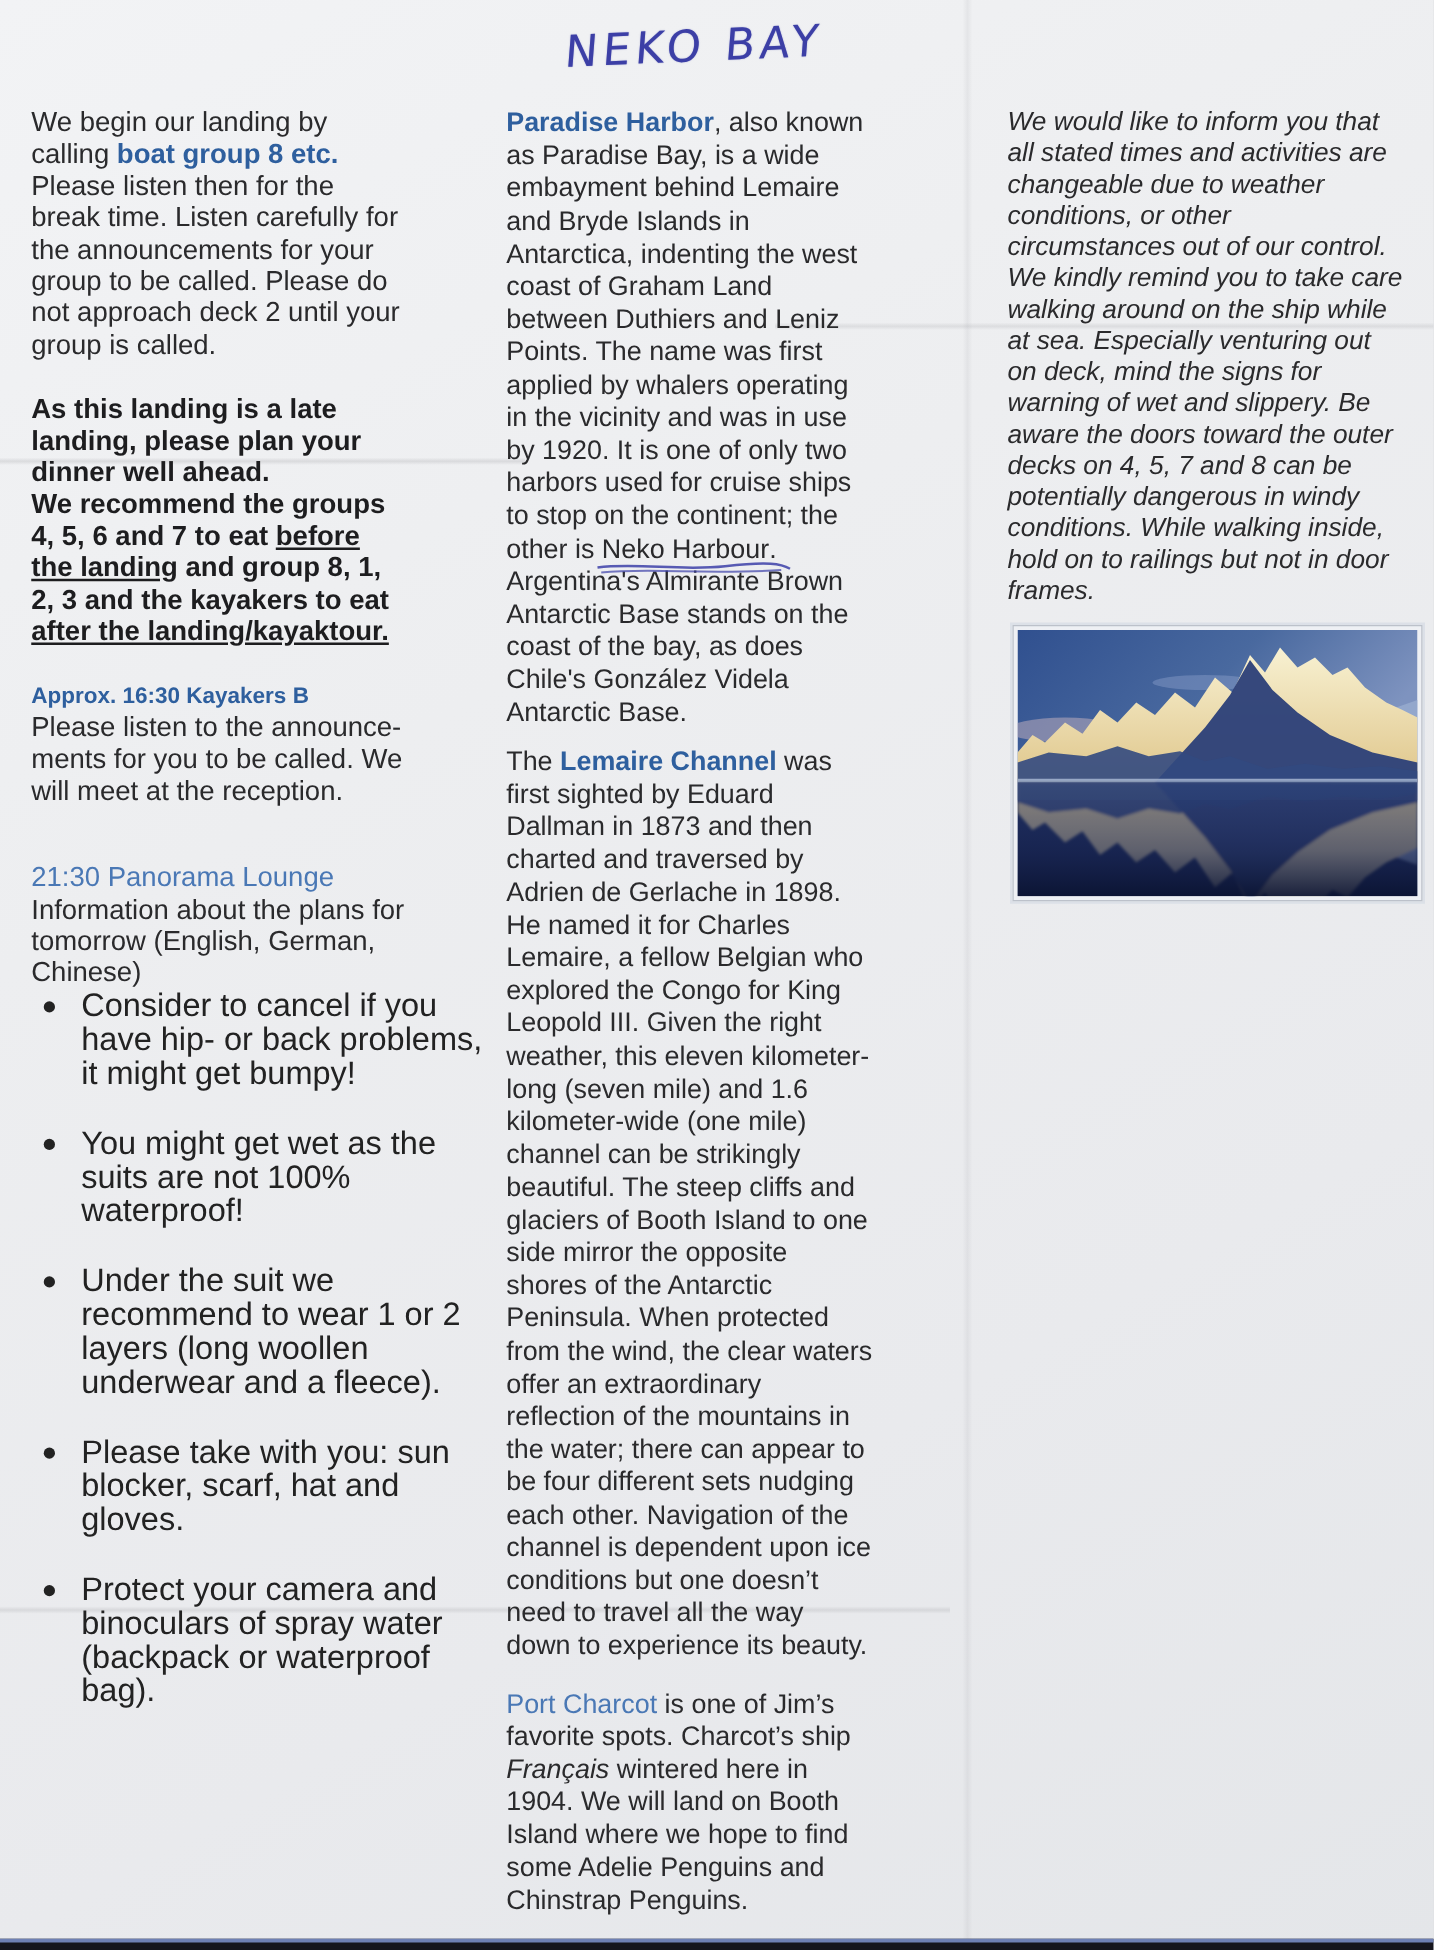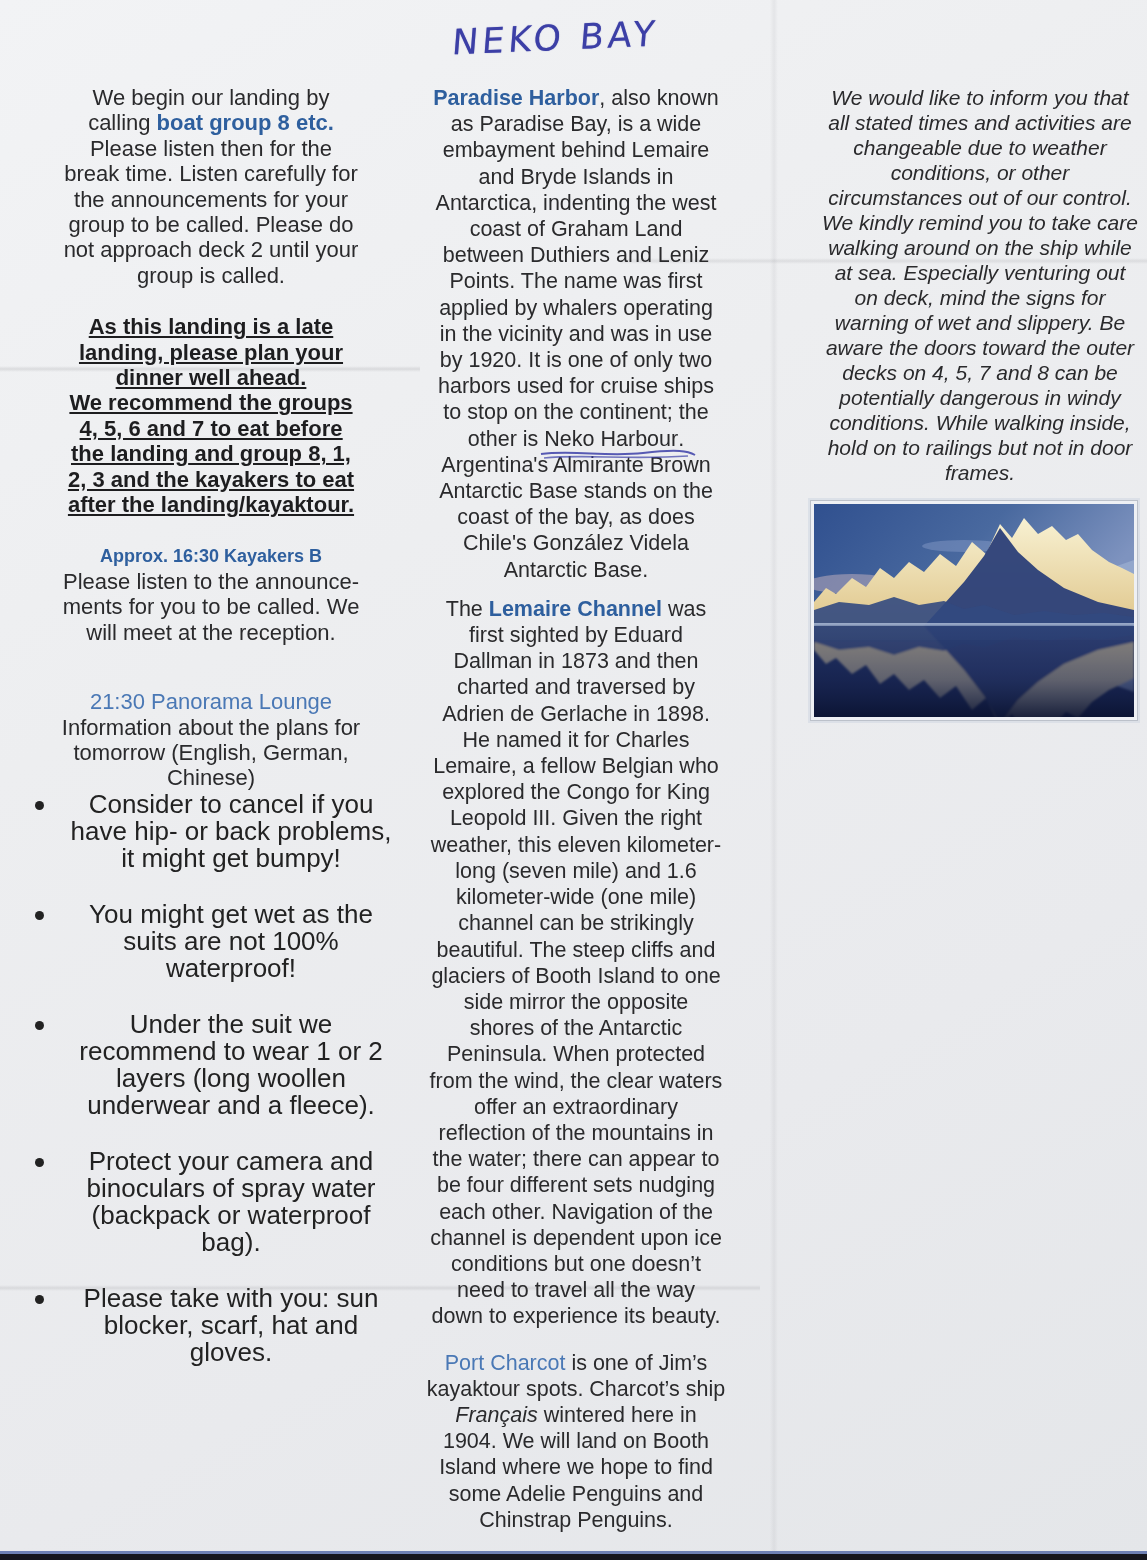--- a/index.html
+++ b/index.html
@@ -25,34 +25,34 @@
 
   .handwriting{
     position:absolute;left:452px;top:18px;
     font-family:"DejaVu Sans",sans-serif;
     font-size:35px;letter-spacing:4px;
     color:#3c3fa6;
     transform:rotate(-2.5deg) skewX(-7deg);
     text-shadow:0 0 1px rgba(60,63,166,.55);
   }
 
-  .col{position:absolute;top:85px;text-align:center;}
+  .col{position:absolute;top:85px;}
   .col-left{left:25px;width:372px;}
   .col-mid{left:405px;width:342px;}
   .col-right{left:806px;width:348px;}
 
   p{margin:0;white-space:pre-line;}
   .body{font-size:22px;line-height:25.4px;color:#2a2a2c;}
   .mid .body{font-size:21.5px;line-height:26.2px;}
   .right .body{font-size:21px;line-height:25px;}
 
   .mb-sm{margin-bottom:13px;}
   .mb-md{margin-bottom:26px;}
 
-  .bold{font-weight:bold;color:#1d1d1f;text-decoration:underline;}
+  .bold{font-weight:bold;color:#1d1d1f;}
   .u{text-decoration:underline;}
   .blue-bold{color:#2e5f9e;font-weight:bold;}
   .blue{color:#4a78b5;}
   .italic{font-style:italic;}
 
   .blue-bold-head{font-size:18px;line-height:25.4px;font-weight:bold;color:#2e5f9e;}
   .blue-head{font-size:22px;line-height:25.4px;color:#4a78b5;margin-top:44px;}
 
   .caps-head{
     margin-top:72px;
@@ -133,26 +133,26 @@
       <li><span class="dot"></span><span class="li-text">Consider to cancel if you
 have hip- or back problems,
 it might get bumpy!</span></li>
       <li><span class="dot"></span><span class="li-text">You might get wet as the
 suits are not 100%
 waterproof!</span></li>
       <li><span class="dot"></span><span class="li-text">Under the suit we
 recommend to wear 1 or 2
 layers (long woollen
 underwear and a fleece).</span></li>
+      <li><span class="dot"></span><span class="li-text">Please take with you: sun
+blocker, scarf, hat and gloves.</span></li>
       <li><span class="dot"></span><span class="li-text">Protect your camera and
 binoculars of spray water
 (backpack or waterproof
 bag).</span></li>
-      <li><span class="dot"></span><span class="li-text">Please take with you: sun
-blocker, scarf, hat and gloves.</span></li>
     </ul>
   </div>
 
   <div class="col col-mid mid">
     <p class="body mb-sm"><span class="blue-bold">Paradise Harbor</span><span>, also known
 as Paradise Bay, is a wide
 embayment behind Lemaire
 and Bryde Islands in
 Antarctica, indenting the west
 coast of Graham Land
@@ -196,21 +196,21 @@
 reflection of the mountains in
 the water; there can appear to
 be four different sets nudging
 each other. Navigation of the
 channel is dependent upon ice
 conditions but one doesn’t
 need to travel all the way
 down to experience its beauty.</span></p>
 
     <p class="body" style="margin-top:20px;"><span class="blue">Port Charcot</span><span> is one of Jim’s
-kayaktour spots. Charcot’s ship
+favorite spots. Charcot’s ship
 </span><span class="italic">Français</span><span> wintered here in
 1904. We will land on Booth
 Island where we hope to find
 some Adelie Penguins and
 Chinstrap Penguins.</span></p>
   </div>
 
   <div class="col col-right right">
     <p class="body italic">We would like to inform you that
 all stated times and activities are

